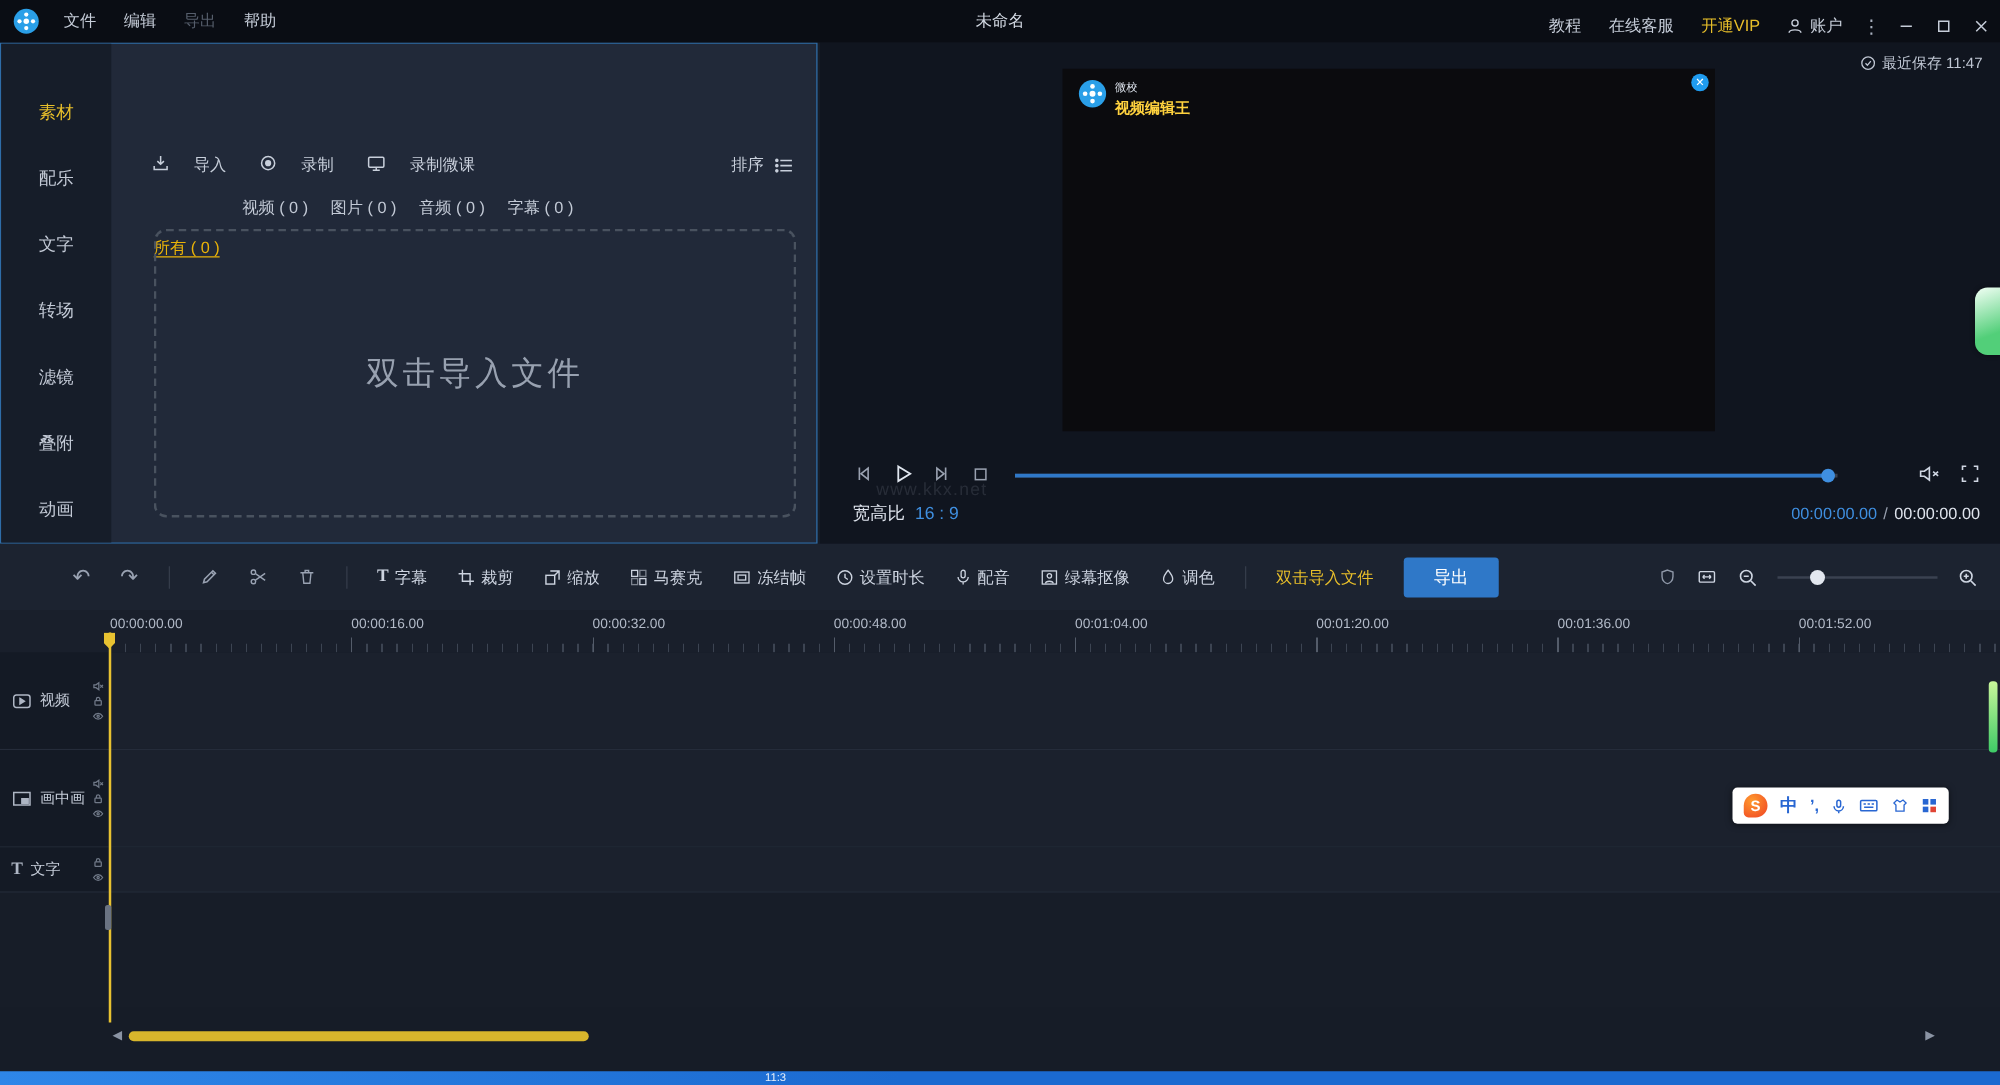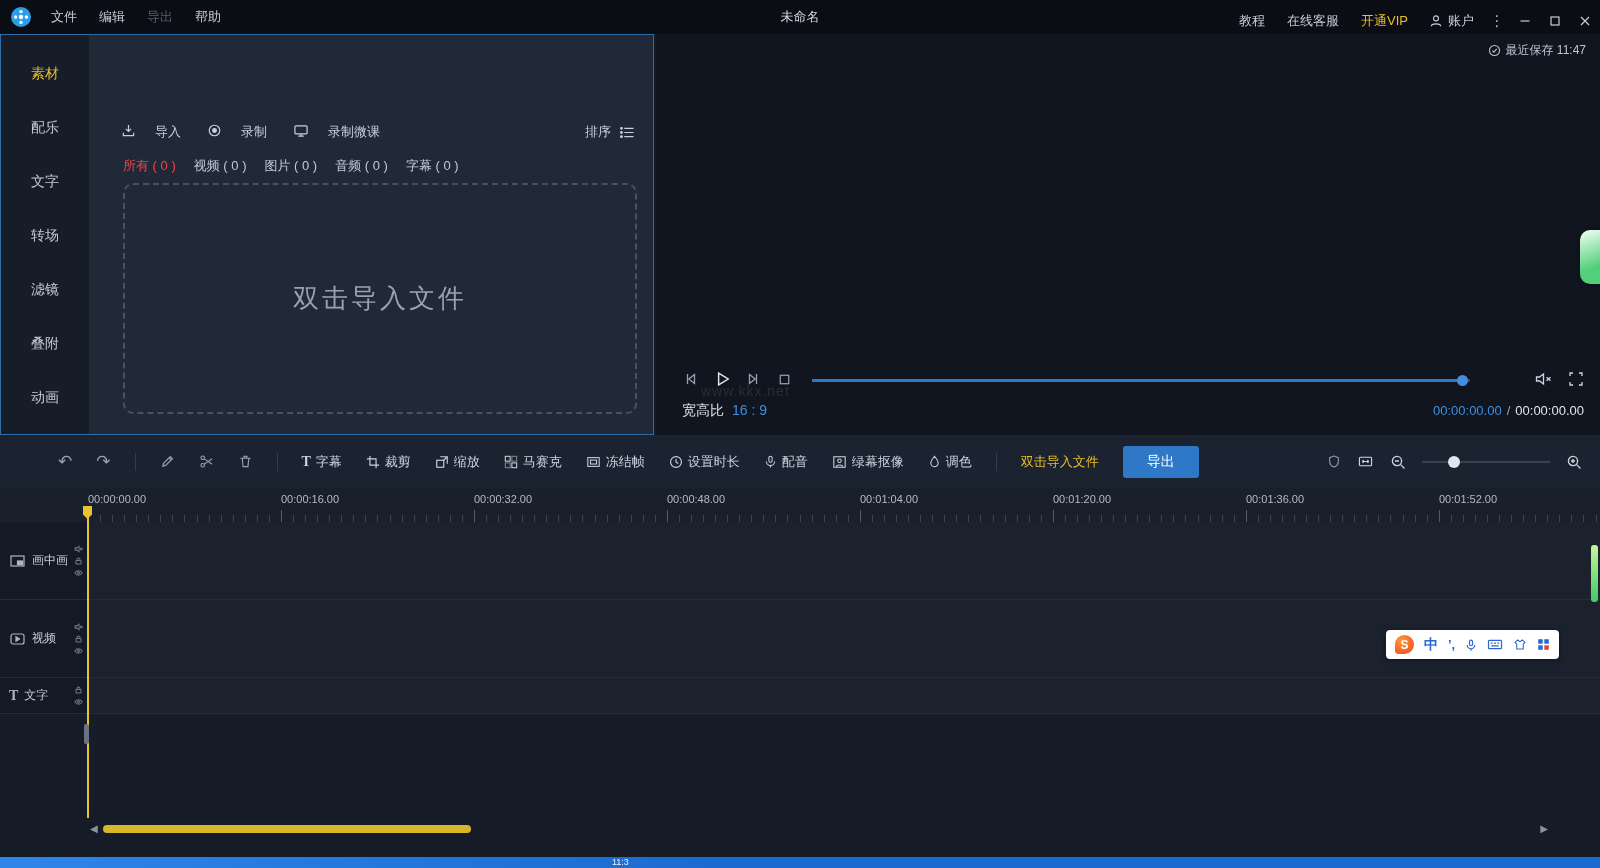--- a/index.html
+++ b/index.html
@@ -24,37 +24,37 @@
   .tb-right { margin-left: auto; display: flex; align-items: center; z-index: 2; }
   .tb-link { padding: 4px 11px; line-height: 34px; color: #c6cdd9; }
   .tb-link.vip { color: #e8bf2a; }
   .account { display: flex; align-items: center; gap: 5px; padding: 0 10px; }
   .more-vert { width: 26px; text-align: center; font-size: 15px; color: #aab2c0; }
   .win-btn { width: 30px; height: 34px; display: flex; align-items: center; justify-content: center; color: #c6cdd9; }
 
   
   .left-region { position: absolute; top: 34px; left: 0; width: 654px; height: 401px;
     background: #212939; border: 1px solid #2e6da8; display: flex; z-index: 5; }
-  .side-nav { width: 88px; flex: none; background: #161d29; padding-top: 12px;
+  .side-nav { width: 88px; flex: none; background: #161d29; padding-top: 28px;
     display: flex; flex-direction: column; }
   .side-item { height: 54px; display: flex; align-items: center; justify-content: center;
     color: #c3cad6; font-size: 14px; }
   .side-item.active { color: #e8bf2a; }
   .media-panel { flex: 1; position: relative; }
   .tab-strip { position: absolute; left: 32px; right: 16px; top: 24px; height: 34px;
     background: #2a3242; display: flex; }
   .tab { padding: 0 26px; line-height: 34px; font-size: 14px; color: #ccd3df; }
   .tab.active { background: #e8bf2a; color: #35300a; }
   .actions-row { position: absolute; left: 32px; right: 18px; top: 84px; height: 26px;
     display: flex; align-items: center; font-size: 13px; color: #c8cfdb; }
   .action { display: flex; align-items: flex-start; gap: 19px; margin-right: 26px; }
   .sort-group { margin-left: auto; display: flex; align-items: center; gap: 9px; }
   .filters-row { position: absolute; left: 34px; top: 122px; display: flex; gap: 18px;
     font-size: 13px; color: #c2c9d5; }
-  .filter.active { color: #ef4444; text-underline-offset: 3px; }
+  .filter.active { color: #eab308; text-decoration: underline; text-underline-offset: 3px; margin-top: 32px; }
   .dropzone { position: absolute; left: 34px; right: 16px; top: 148px; bottom: 20px;
     border: 2px dashed #49525f; border-radius: 10px;
     display: flex; align-items: center; justify-content: center; }
   .dropzone-text { color: #98a1b0; font-size: 26px; letter-spacing: 3px; }
 
   
   .preview-region { position: absolute; top: 34px; left: 656px; right: 0; height: 401px;
     background: #10151f; }
   .saved { position: absolute; top: 8px; right: 14px; display: flex; align-items: center;
     gap: 5px; font-size: 12px; color: #bfc6d2; }
@@ -286,20 +286,39 @@
   <div class="saved">
     <span>
       <svg width="13" height="13" viewBox="0 0 16 16" fill="none" stroke="#bfc6d2" stroke-width="1.3">
           <circle cx="8" cy="8" r="6.2"></circle>
           <path d="M5.4 8.2l1.9 1.9 3.4-4"></path>
         </svg>
     </span>
     <span>最近保存 11:47</span>
   </div>
 
+  <div class="video-frame">
+    <div class="frame-logo">
+      <span>
+        <svg width="24" height="24" viewBox="0 0 22 22">
+            <circle cx="11" cy="11" r="10" fill="#2a9fe8"></circle>
+            <circle cx="11" cy="11" r="2.2" fill="#fff"></circle>
+            <circle cx="11" cy="5.6" r="1.7" fill="#fff"></circle>
+            <circle cx="11" cy="16.4" r="1.7" fill="#fff"></circle>
+            <circle cx="5.6" cy="11" r="1.7" fill="#fff"></circle>
+            <circle cx="16.4" cy="11" r="1.7" fill="#fff"></circle>
+          </svg>
+      </span>
+      <span class="logo-texts">
+        <span class="logo-top">微校</span>
+        <span class="logo-name">视频编辑王</span>
+      </span>
+    </div>
+    <span class="frame-close">✕</span>
+  </div>
 
   <div class="transport">
     <span>
       <svg width="16" height="16" viewBox="0 0 16 16" fill="none" stroke="currentColor" stroke-width="1.3">
           <path d="M5.5 3v10"></path>
           <path d="M12.5 3.5L6.8 8l5.7 4.5z"></path>
         </svg>
     </span>
     <span class="play">
       <svg width="18" height="18" viewBox="0 0 16 16" fill="none" stroke="currentColor" stroke-width="1.3">
@@ -509,25 +528,25 @@
   <div class="ticks-minor"></div>
   <div class="ticks-major"></div>
 </div>
 
 <div class="tracks">
 
   <div class="track h78">
     <div class="track-head">
       <span class="head-icon">
         <svg width="17" height="16" viewBox="0 0 16 16" fill="none" stroke="currentColor" stroke-width="1.2">
-            <rect x="1.5" y="3" width="13" height="10"></rect>
-            <rect x="8" y="8" width="5" height="3.6" fill="currentColor"></rect>
+            <rect x="1.5" y="3" width="13" height="10" rx="2"></rect>
+            <path d="M6.5 5.8l3.5 2.2-3.5 2.2z" fill="currentColor"></path>
           </svg>
       </span>
-      <span>画中画</span>
+      <span>视频</span>
       <span class="mini-icons">
         <span>
             <svg width="9" height="9" viewBox="0 0 16 16" fill="none" stroke="currentColor" stroke-width="1.8">
               <path d="M2 6v4h3l4 3V3L5 6z"></path>
               <path d="M11 6l4 4M15 6l-4 4"></path>
             </svg>
           </span>
         <span>
             <svg width="9" height="9" viewBox="0 0 16 16" fill="none" stroke="currentColor" stroke-width="1.8">
               <rect x="3.5" y="7" width="9" height="6.5" rx="1"></rect>
@@ -542,25 +561,25 @@
           </span>
       </span>
     </div>
     <div class="track-body"></div>
   </div>
 
   <div class="track h78">
     <div class="track-head">
       <span class="head-icon">
         <svg width="17" height="16" viewBox="0 0 16 16" fill="none" stroke="currentColor" stroke-width="1.2">
-            <rect x="1.5" y="3" width="13" height="10" rx="2"></rect>
-            <path d="M6.5 5.8l3.5 2.2-3.5 2.2z" fill="currentColor"></path>
+            <rect x="1.5" y="3" width="13" height="10"></rect>
+            <rect x="8" y="8" width="5" height="3.6" fill="currentColor"></rect>
           </svg>
       </span>
-      <span>视频</span>
+      <span>画中画</span>
       <span class="mini-icons">
         <span>
             <svg width="9" height="9" viewBox="0 0 16 16" fill="none" stroke="currentColor" stroke-width="1.8">
               <path d="M2 6v4h3l4 3V3L5 6z"></path>
               <path d="M11 6l4 4M15 6l-4 4"></path>
             </svg>
           </span>
         <span>
             <svg width="9" height="9" viewBox="0 0 16 16" fill="none" stroke="currentColor" stroke-width="1.8">
               <rect x="3.5" y="7" width="9" height="6.5" rx="1"></rect>

